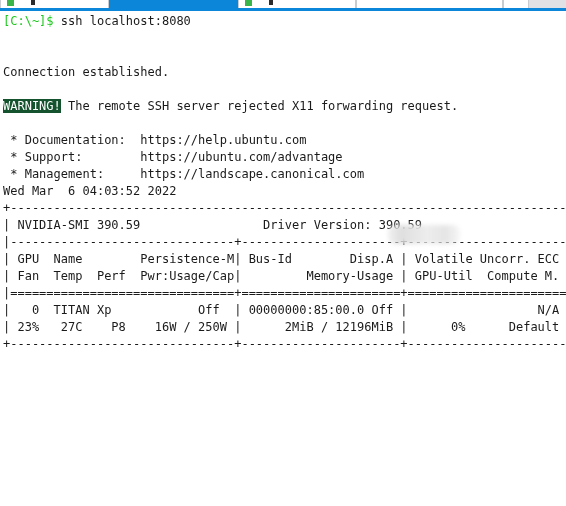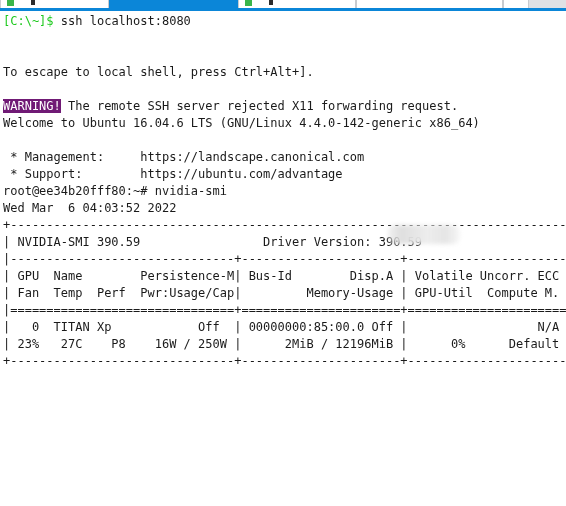--- a/index.html
+++ b/index.html
@@ -83,21 +83,21 @@
     box-sizing: border-box;
     overflow: hidden;
   }
   .line {
     white-space: pre;
     height: 17px;
   }
   .blank { height: 17px; }
   .green { color: #1ec91e; }
   .inverse {
-    background: #701a75;
+    background: #14532d;
     color: #ffffff;
   }
 
   
   #ip-redaction {
     position: absolute;
     left: 388px;
     top: 214px;
     width: 72px;
     height: 19px;
@@ -142,32 +142,31 @@
   <div id="tabstrip-underline"></div>
 </div>
 
 <div id="terminal">
 
   <div class="line"><span class="green">[C:\~]$</span><span> ssh localhost:8080</span></div>
 
   <div class="blank"></div>
   <div class="blank"></div>
 
-  <div class="line">To escape to local shell, press Ctrl+Alt+].</div>
+  <div class="line">Connection established.</div>
 
   <div class="blank"></div>
 
   <div class="line"><span class="inverse">WARNING!</span><span> The remote SSH server rejected X11 forwarding request.</span></div>
 
-  <div class="line">Welcome to Ubuntu 16.04.6 LTS (GNU/Linux 4.4.0-142-generic x86_64)</div>
   <div class="blank"></div>
+  <div class="line"> * Documentation:  https://help.ubuntu.com</div>
+  <div class="line"> * Support:        https://ubuntu.com/advantage</div>
   <div class="line"> * Management:     https://landscape.canonical.com</div>
-  <div class="line"> * Support:        https://ubuntu.com/advantage</div>
 
-  <div class="line">root@ee34b20fff80:~# nvidia-smi</div>
   <div class="line">Wed Mar  6 04:03:52 2022</div>
 
   <div class="line">+-----------------------------------------------------------------------------+</div>
   <div class="line">| NVIDIA-SMI 390.59                 Driver Version: 390.59                    |</div>
   <div class="line">|-------------------------------+----------------------+----------------------+</div>
   <div class="line">| GPU  Name        Persistence-M| Bus-Id        Disp.A | Volatile Uncorr. ECC |</div>
   <div class="line">| Fan  Temp  Perf  Pwr:Usage/Cap|         Memory-Usage | GPU-Util  Compute M. |</div>
   <div class="line">|===============================+======================+======================|</div>
   <div class="line">|   0  TITAN Xp            Off  | 00000000:85:00.0 Off |                  N/A |</div>
   <div class="line">| 23%   27C    P8    16W / 250W |      2MiB / 12196MiB |      0%      Default |</div>

